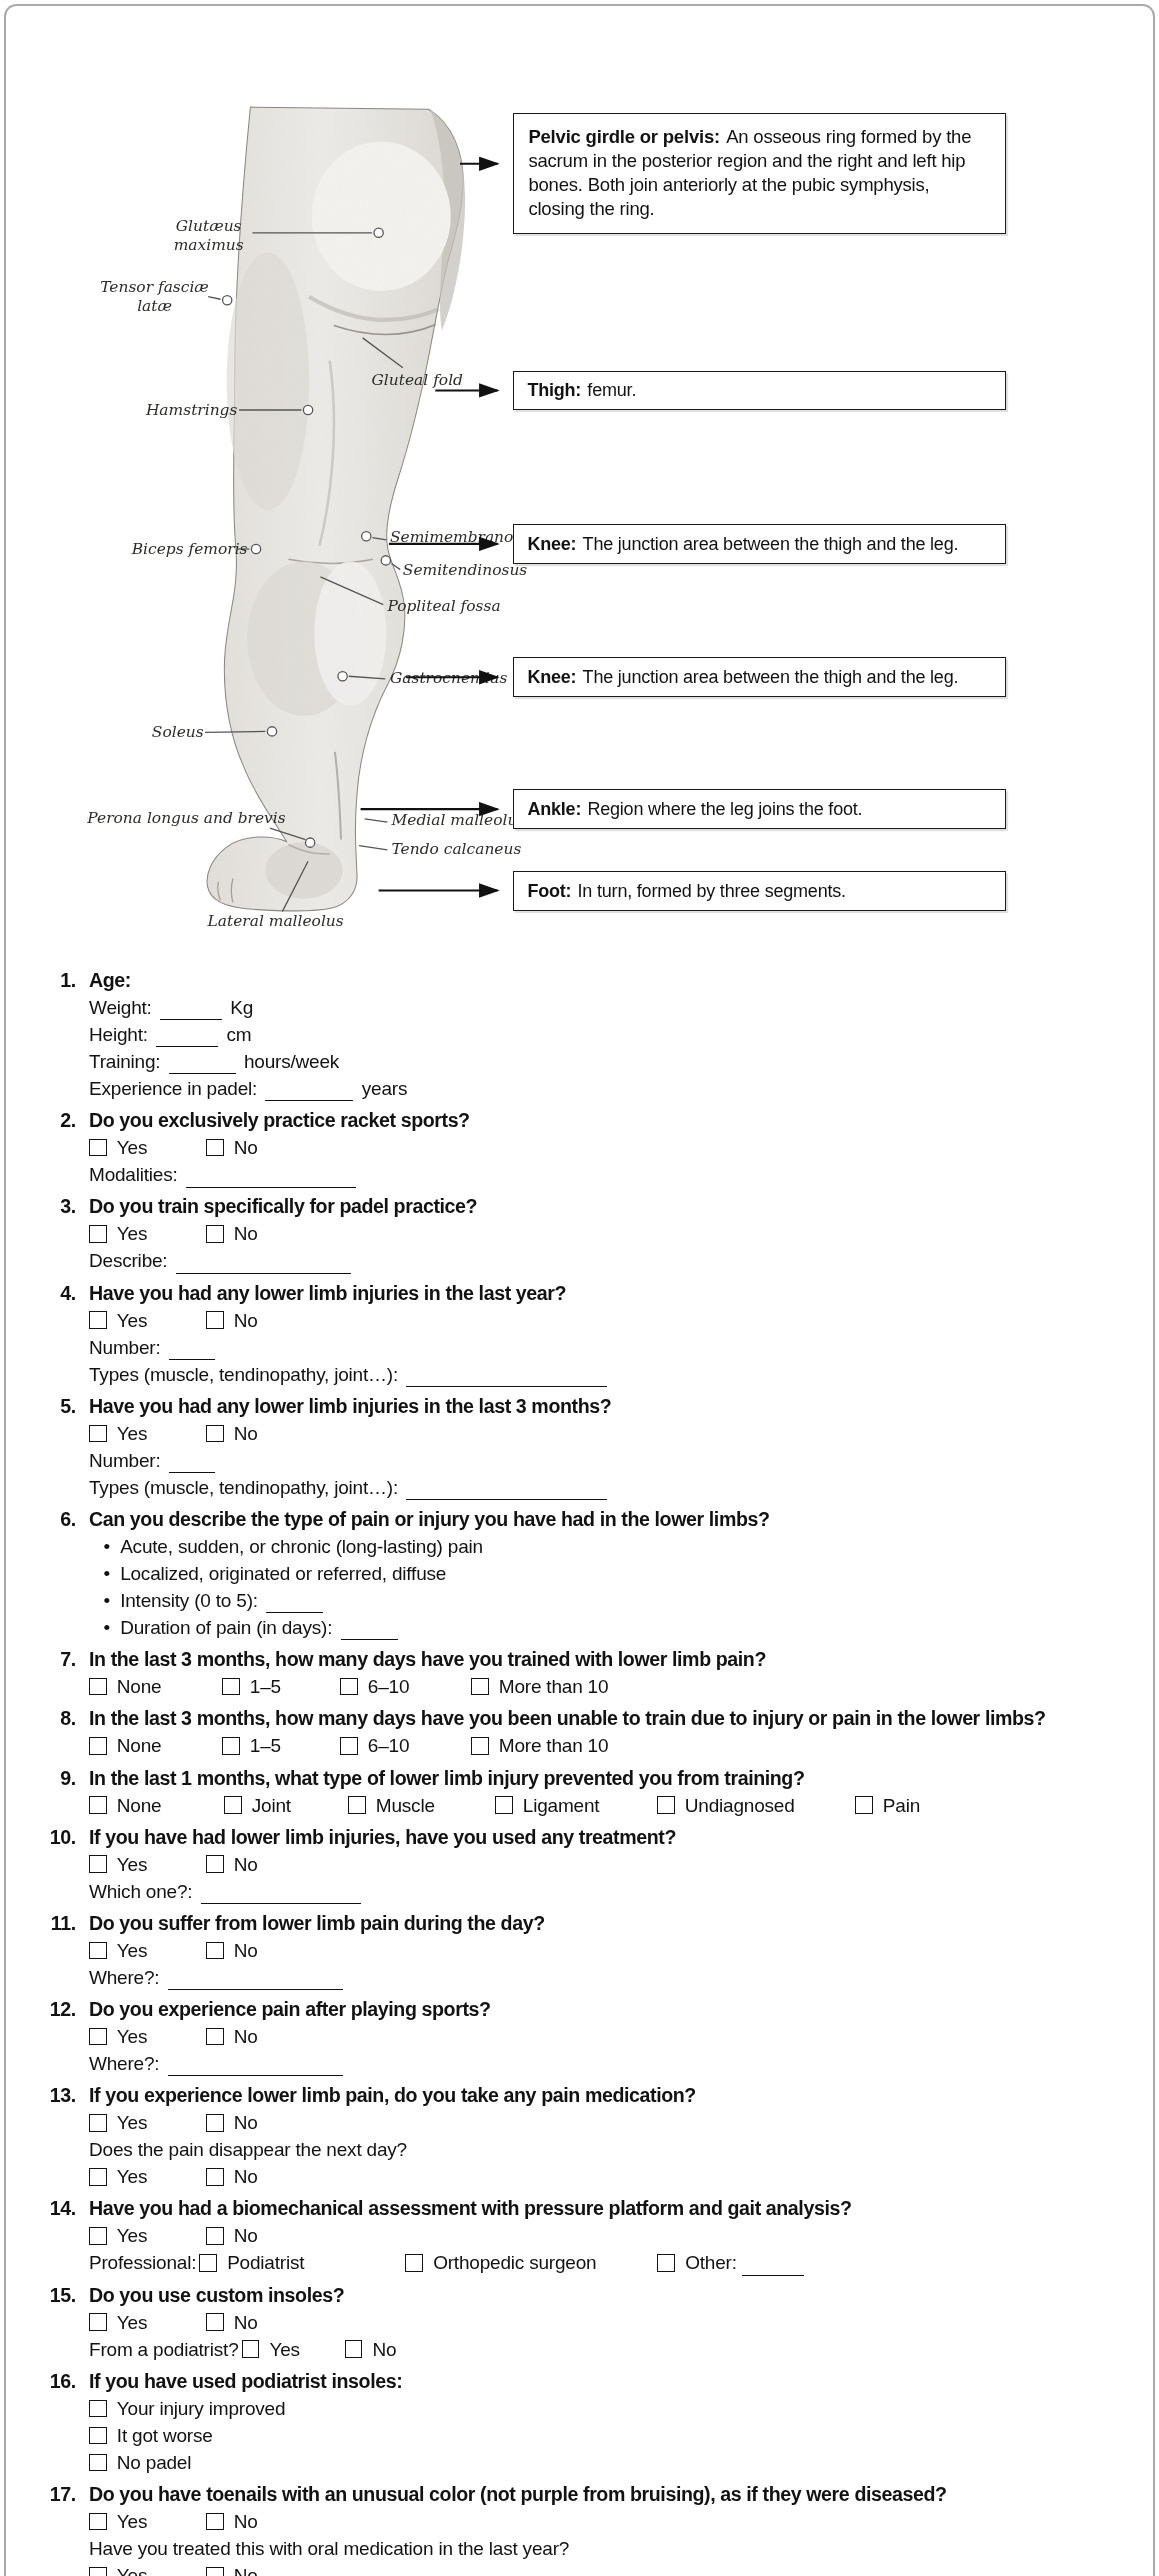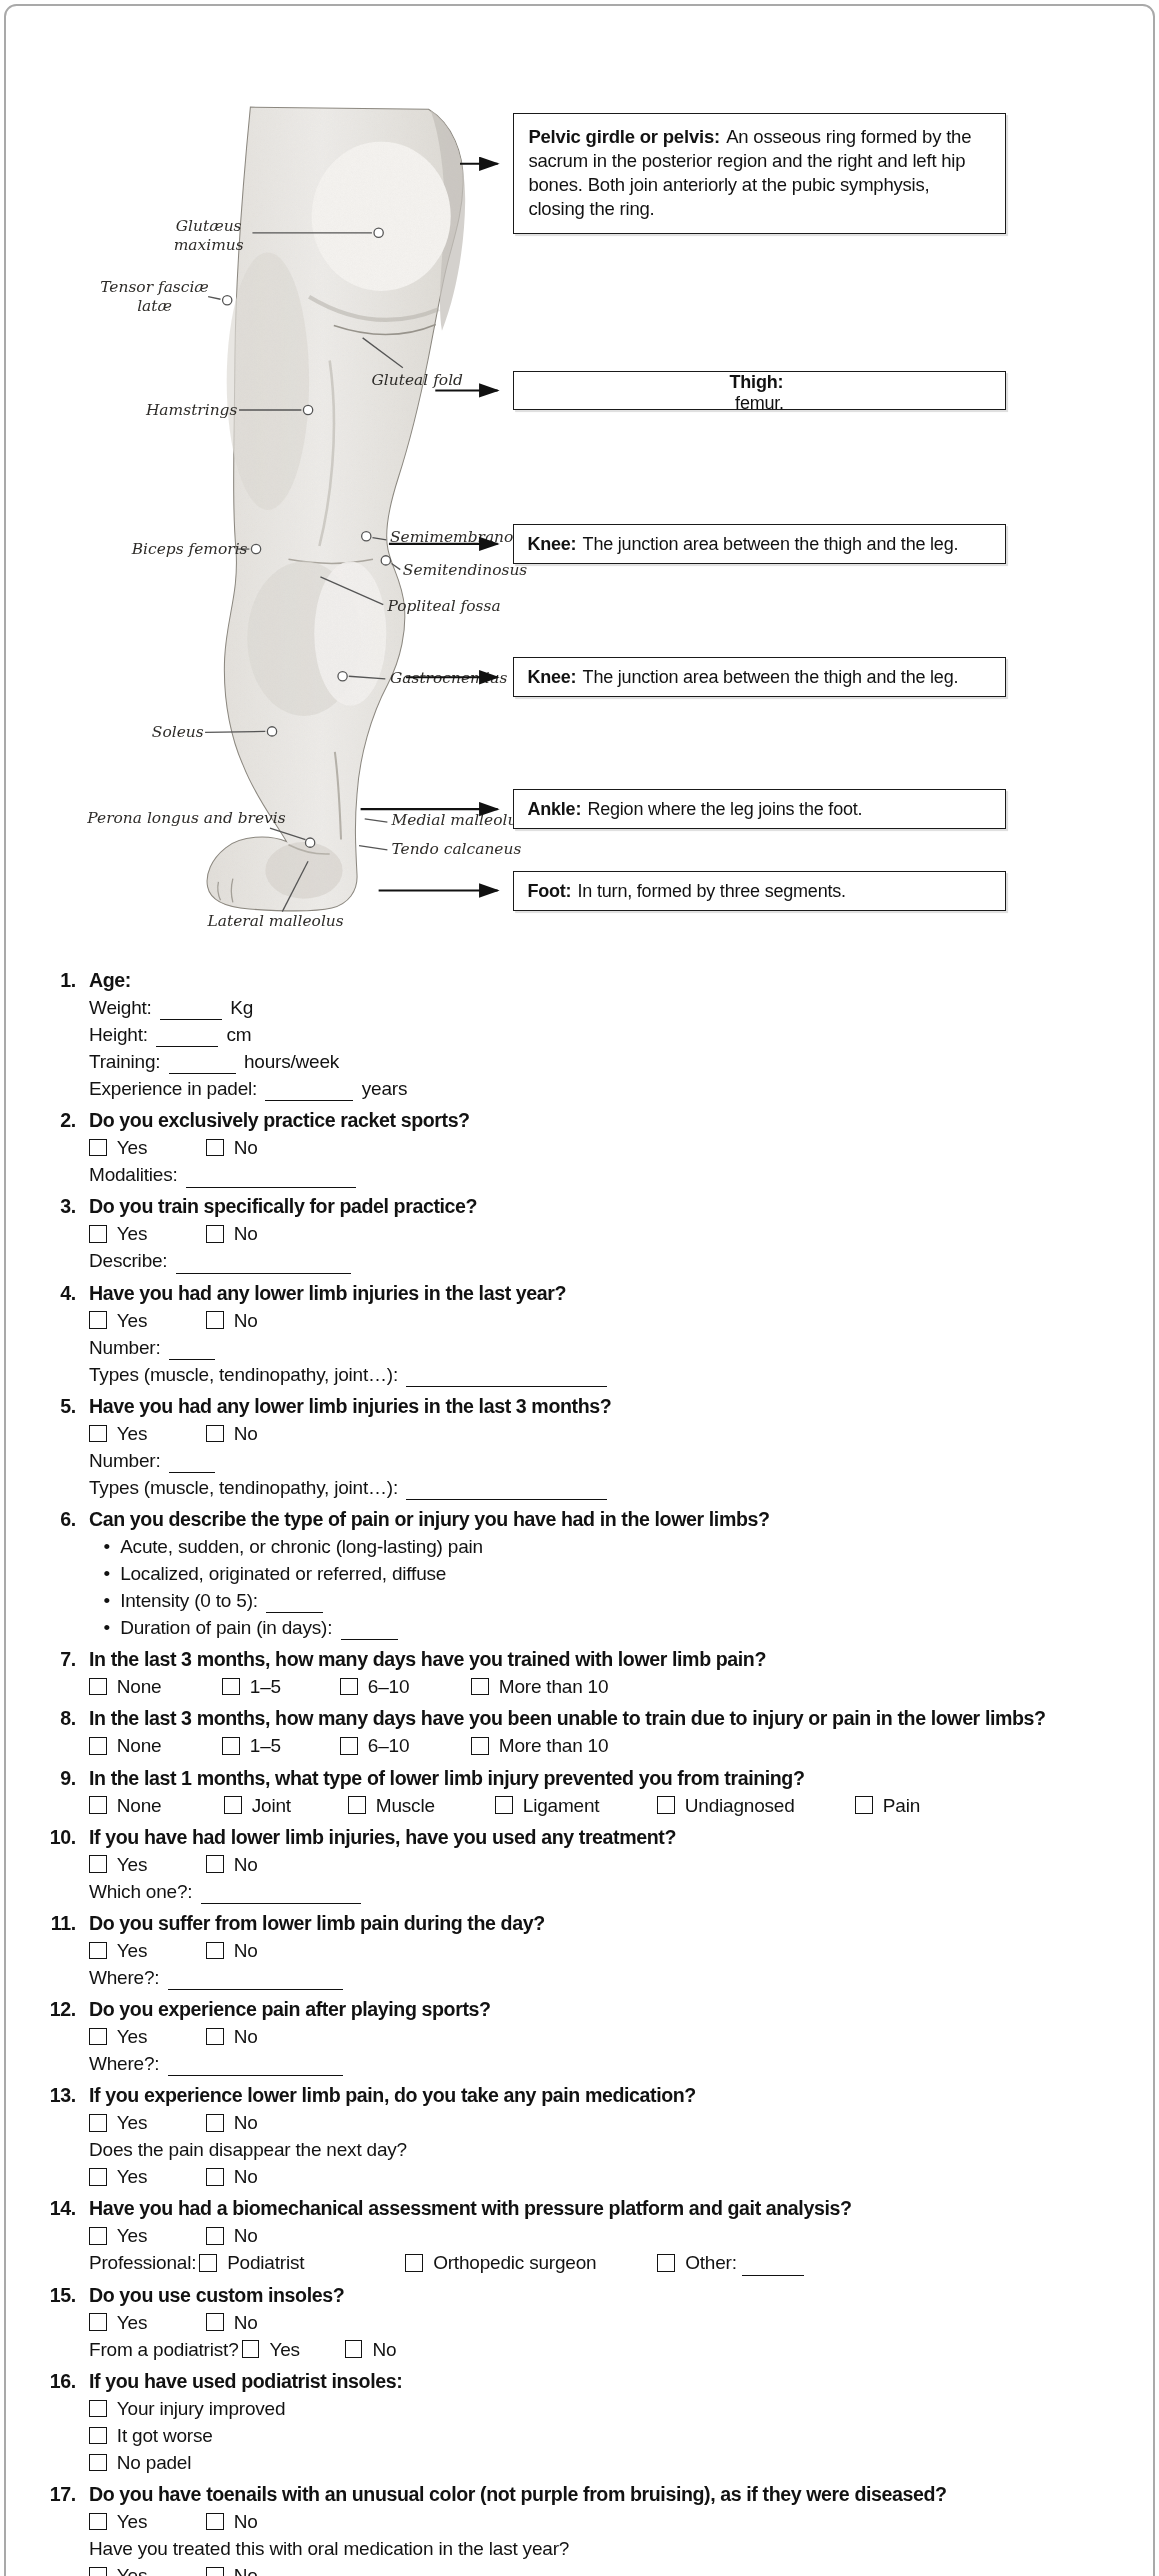--- a/index.html
+++ b/index.html
@@ -133,21 +133,21 @@
         <line x1="755" y1="1056" x2="966" y2="1056"></line>
         <line x1="788" y1="1315" x2="966" y2="1315"></line>
         <line x1="700" y1="1571" x2="966" y2="1571"></line>
         <line x1="735" y1="1729" x2="966" y2="1729"></line>
       </g>
     </svg>
 
     <div class="callout multi" style="left:513px;top:113px;min-height:103px;">
       <span class="c-label">Pelvic girdle or pelvis:</span><span>An osseous ring formed by the sacrum in the posterior region and the right and left hip bones. Both join anteriorly at the pubic symphysis, closing the ring.</span>
     </div>
-    <div class="callout one" style="left:513px;top:371px;height:39px;flex-direction:column;">
+    <div class="callout one" style="left:513px;top:371px;height:39px;">
       <span class="c-label">Thigh:</span>
         <span>femur.</span>
     </div>
     <div class="callout one" style="left:513px;top:524px;height:40px;">
       <span class="c-label">Knee:</span>
         <span>The junction area between the thigh and the leg.</span>
     </div>
     <div class="callout one" style="left:513px;top:657px;height:40px;">
       <span class="c-label">Knee:</span>
         <span>The junction area between the thigh and the leg.</span>

